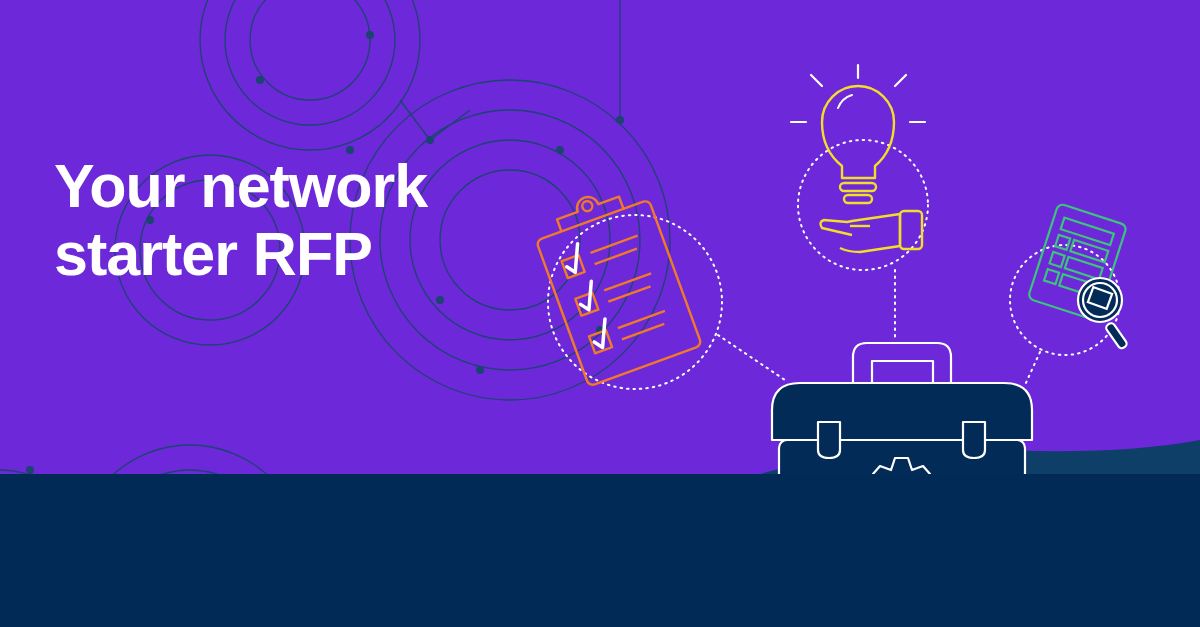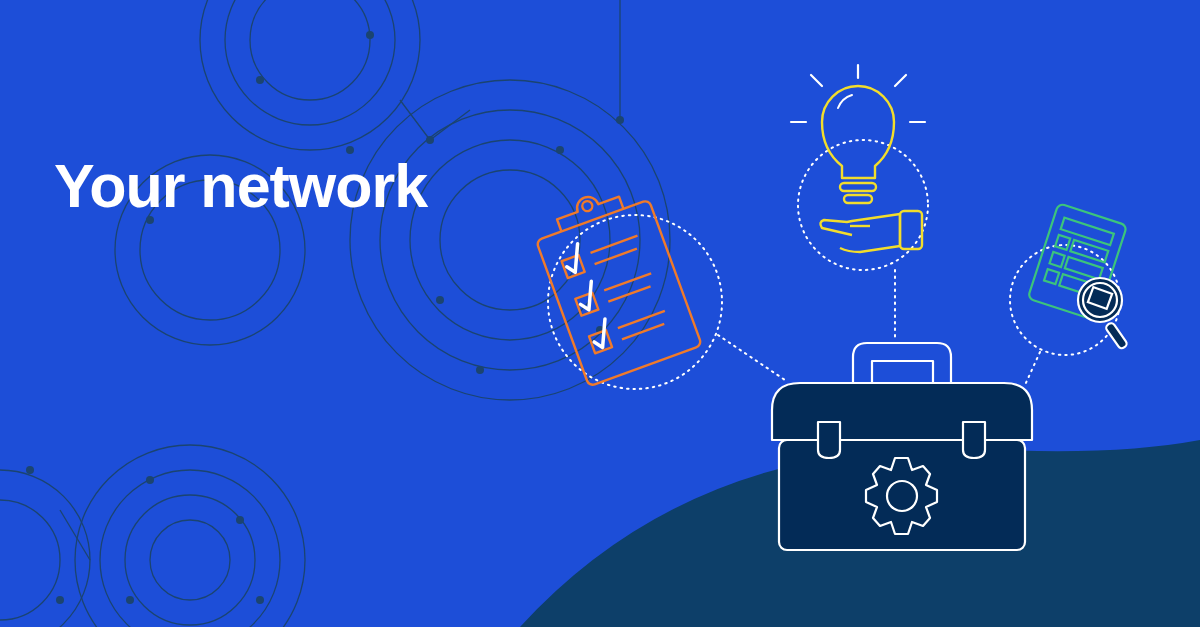--- a/index.html
+++ b/index.html
@@ -1,17 +1,17 @@
 <!DOCTYPE html>
 <html><head>
 <meta charset="utf-8">
 <style>
   html,body{margin:0;padding:0;}
   body{width:1200px;height:627px;overflow:hidden;background:#022a56;font-family:"Liberation Sans",sans-serif;}
-  .canvas{position:relative;width:1200px;height:627px;background:#1d4ed8;overflow:hidden;}
+  .canvas{position:relative;width:1200px;height:474px;background:#6d28d9;overflow:hidden;}
   .bg-svg{position:absolute;left:0;top:0;}
   .headline{position:absolute;left:54px;top:152px;color:#ffffff;font-family:"Liberation Sans",sans-serif;font-weight:bold;font-size:61px;line-height:68px;letter-spacing:-1px;}
   .headline div{white-space:nowrap;}
   .art{position:absolute;left:0;top:0;}
 </style>
 </head>
 <body>
 
 <div class="canvas">
 
@@ -52,20 +52,21 @@
       <circle cx="30" cy="470" r="4"></circle>
         <circle cx="60" cy="600" r="4"></circle>
         <circle cx="350" cy="150" r="4"></circle>
         <circle cx="150" cy="220" r="4"></circle>
     </g>
     <path d="M520 627 Q700 430 1000 450 Q1120 455 1200 440 L1200 627 Z" fill="#0d3f69"></path>
   </svg>
 
   <div class="headline">
     <div>Your network</div>
+    <div>starter RFP</div>
   </div>
 
   <svg class="art" width="1200" height="627" viewBox="0 0 1200 627">
 
     <g fill="none" stroke="#ffffff" stroke-width="2" stroke-dasharray="1.5 5" stroke-linecap="round">
       <circle cx="635" cy="302" r="87"></circle>
       <circle cx="863" cy="205" r="65"></circle>
       <circle cx="1065" cy="300" r="55"></circle>
       <path d="M718 335 L785 380"></path>
       <path d="M895 270 L895 340"></path>

